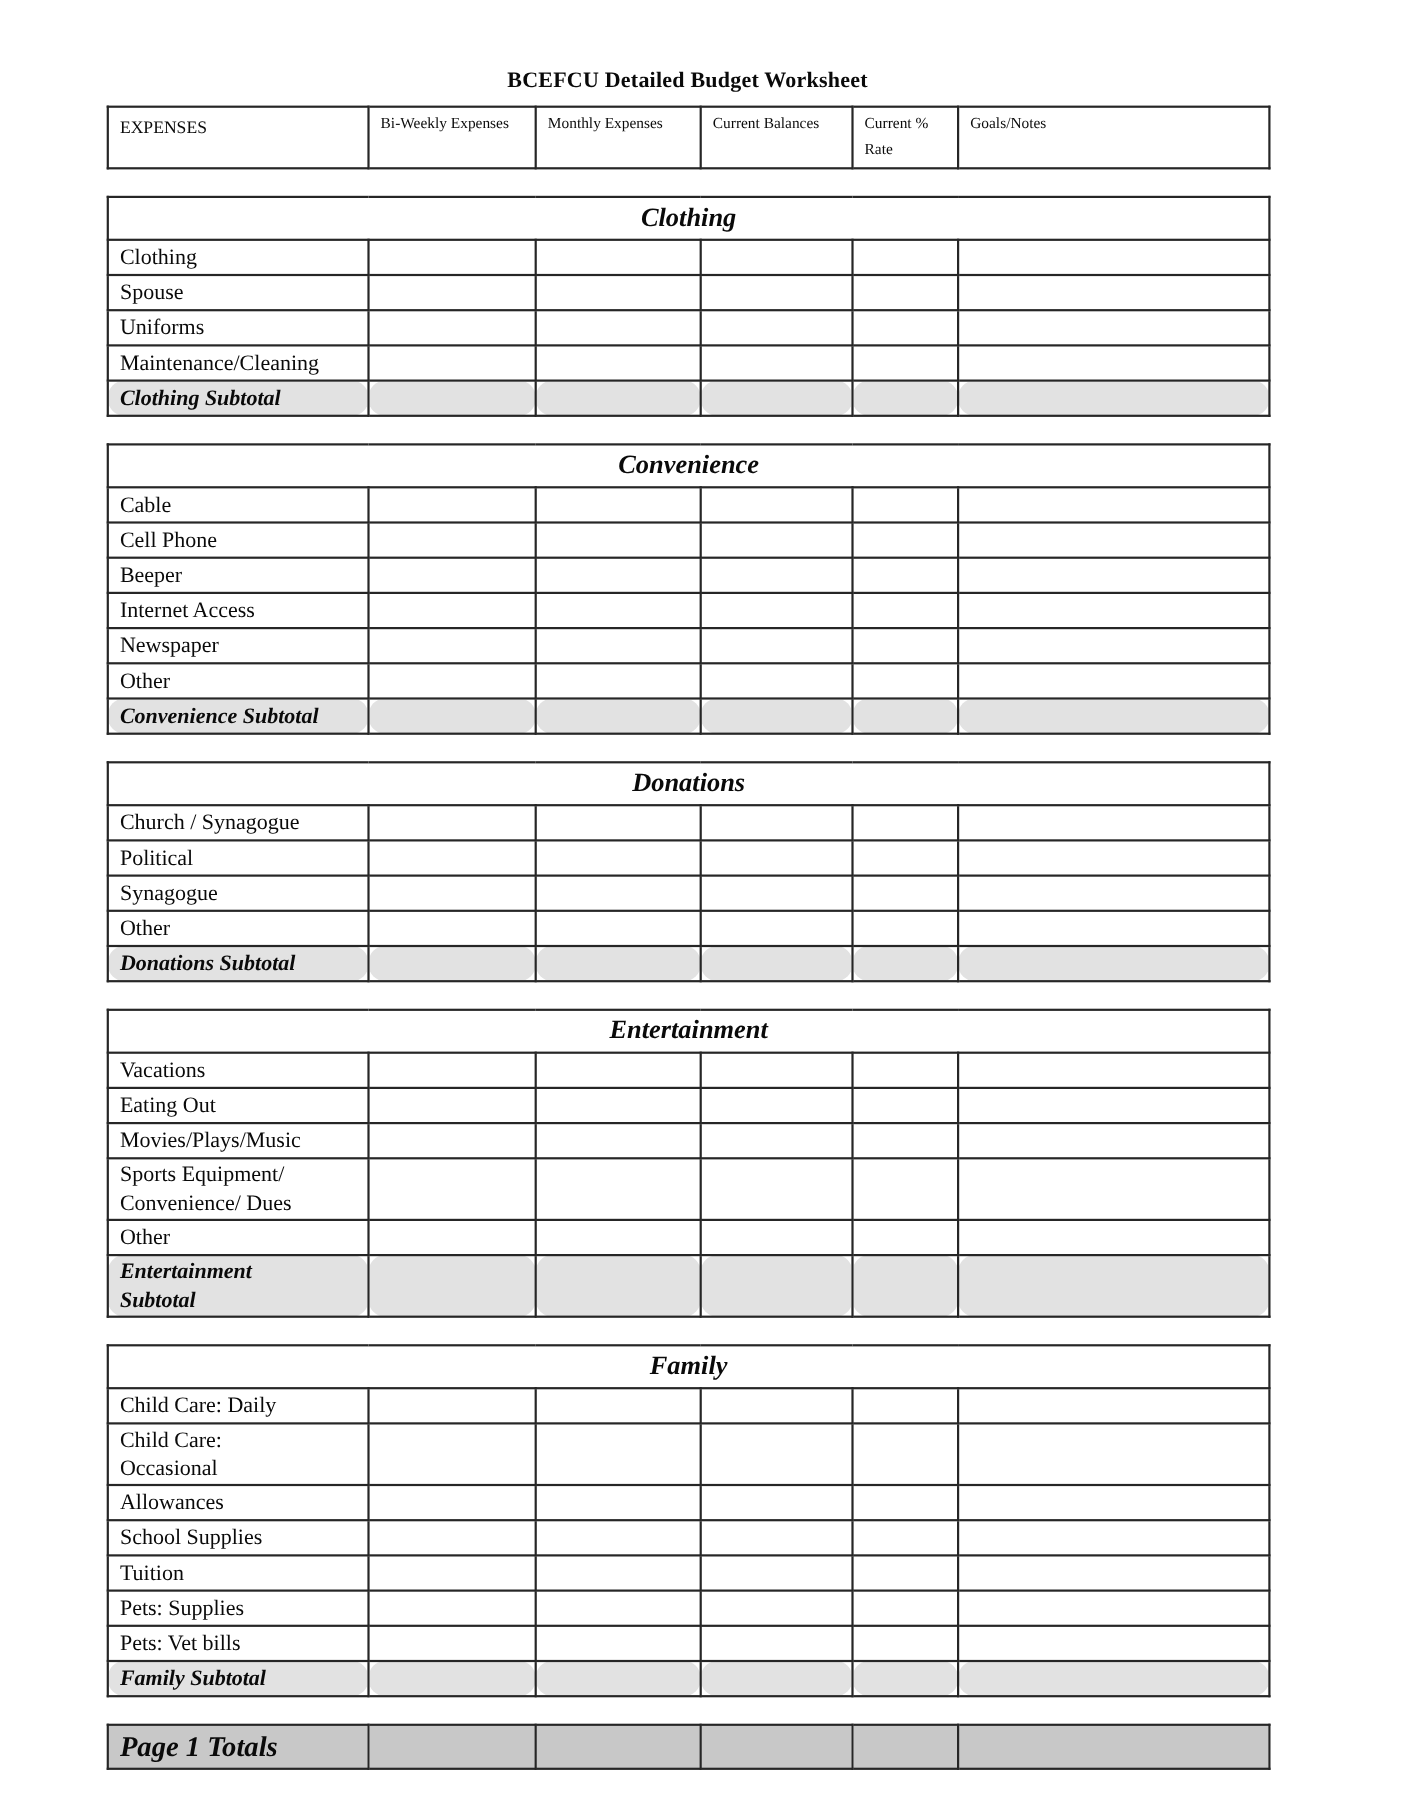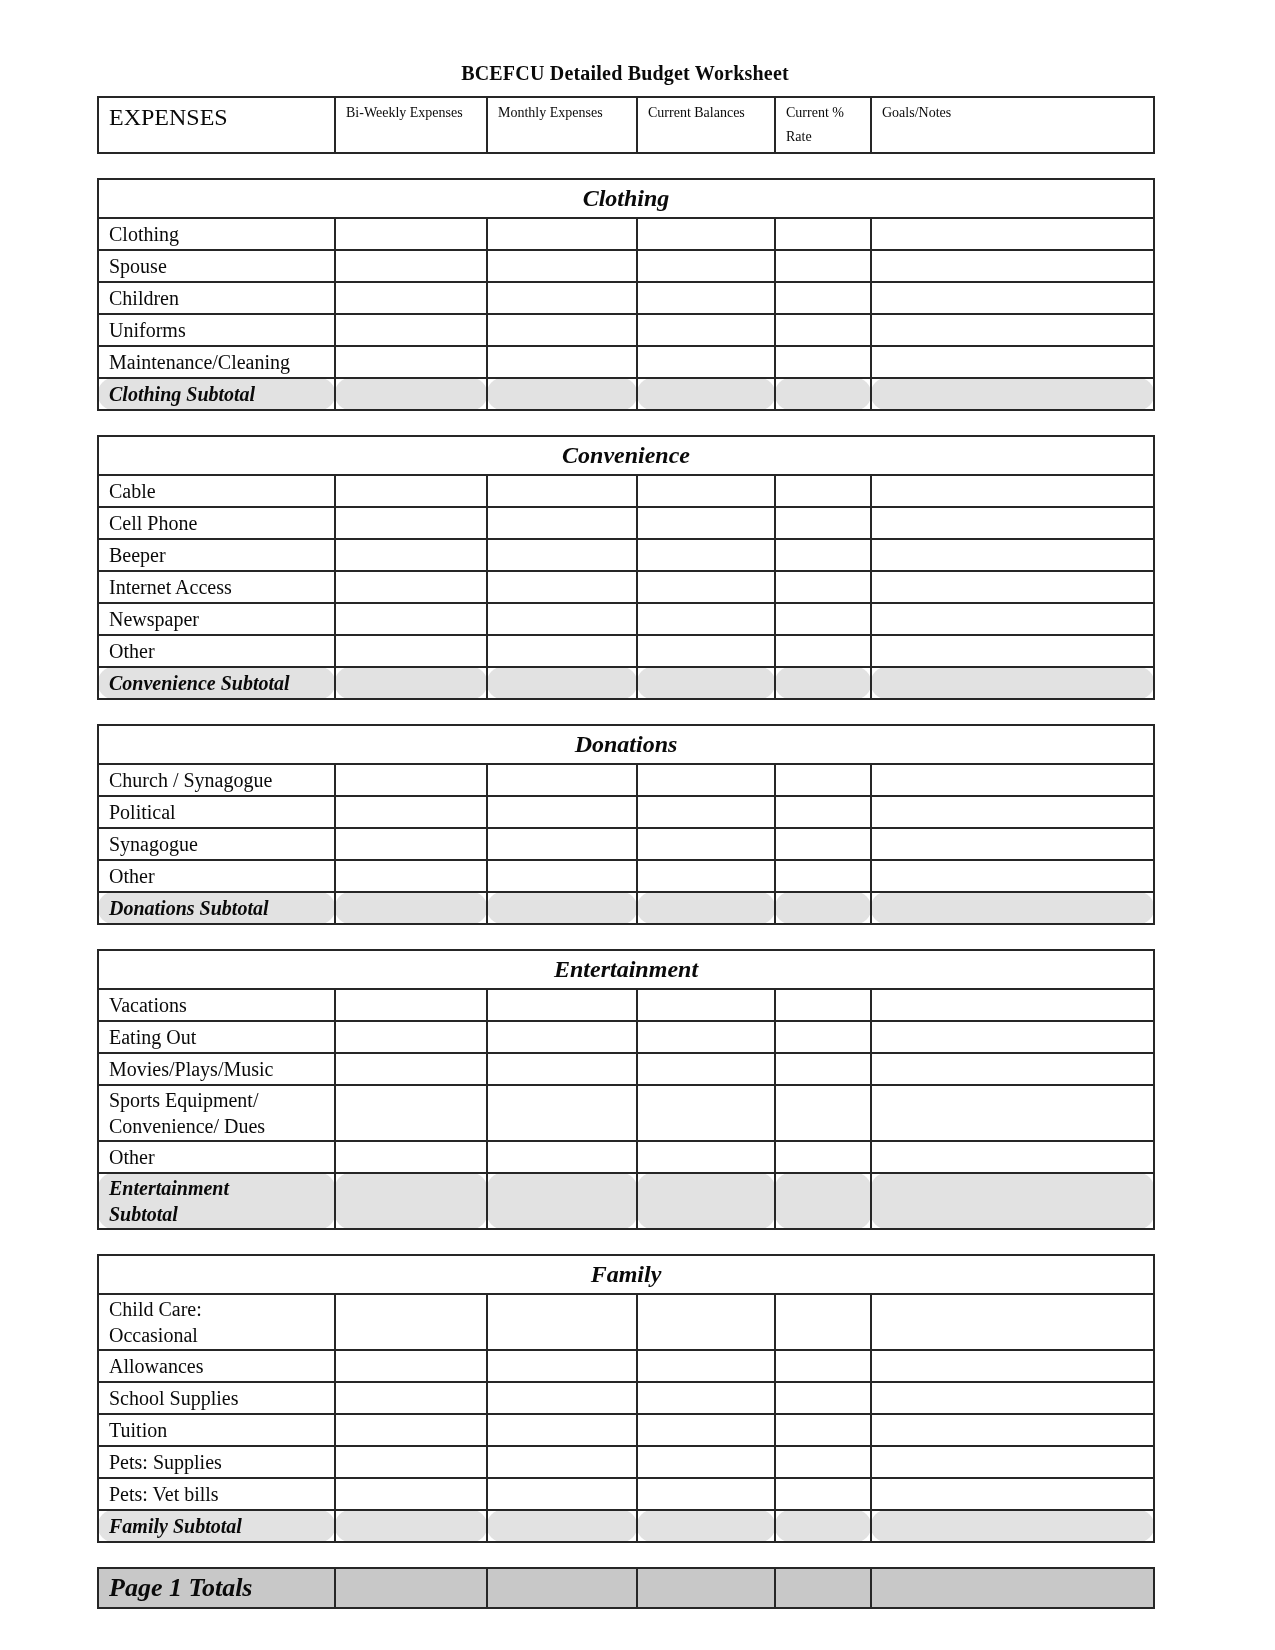--- a/index.html
+++ b/index.html
@@ -27,21 +27,21 @@
   }
   .col-label{width:237px;}
   .col-bw{width:152px;}
   .col-mo{width:150px;}
   .col-bal{width:138px;}
   .col-rate{width:96px;}
   .col-goals{width:283px;}
 
   
   .header-tbl td{vertical-align:top;padding-top:3px;padding-bottom:3px;font-size:14px;line-height:24px;}
-  .header-tbl td.expenses{font-size:24px;line-height:28px;padding-top:5px;}
+  .header-tbl td.expenses{font-size:16px;line-height:28px;padding-top:5px;}
 
   
   tr.sechead td{
     height:35px;text-align:center;
     font-size:24px;font-weight:bold;font-style:italic;
     padding:0 0 2px 0;
   }
   .section td{height:28px;}
   td.lbl{white-space:pre-line;}
   tr.sub td{background:#e2e2e2;font-weight:bold;font-style:italic;border-radius:15px;}
@@ -103,28 +103,20 @@
         </tr>
       <tr>
           <td class="lbl">Spouse</td>
           <td class="c"></td>
           <td class="c"></td>
           <td class="c"></td>
           <td class="c"></td>
           <td class="c"></td>
         </tr>
       <tr>
-          <td class="lbl">Children</td>
-          <td class="c"></td>
-          <td class="c"></td>
-          <td class="c"></td>
-          <td class="c"></td>
-          <td class="c"></td>
-        </tr>
-      <tr>
           <td class="lbl">Uniforms</td>
           <td class="c"></td>
           <td class="c"></td>
           <td class="c"></td>
           <td class="c"></td>
           <td class="c"></td>
         </tr>
       <tr>
           <td class="lbl">Maintenance/Cleaning</td>
           <td class="c"></td>
@@ -345,20 +337,28 @@
         <col class="col-mo">
         <col class="col-bal">
         <col class="col-rate">
         <col class="col-goals">
       </colgroup>
     <tbody>
       <tr class="sechead">
           <td colspan="6">Family</td>
         </tr>
       <tr>
+          <td class="lbl">Child Care: Daily</td>
+          <td class="c"></td>
+          <td class="c"></td>
+          <td class="c"></td>
+          <td class="c"></td>
+          <td class="c"></td>
+        </tr>
+      <tr>
           <td class="lbl">Child Care:
 Occasional</td>
           <td class="c"></td>
           <td class="c"></td>
           <td class="c"></td>
           <td class="c"></td>
           <td class="c"></td>
         </tr>
       <tr>
           <td class="lbl">Allowances</td>

